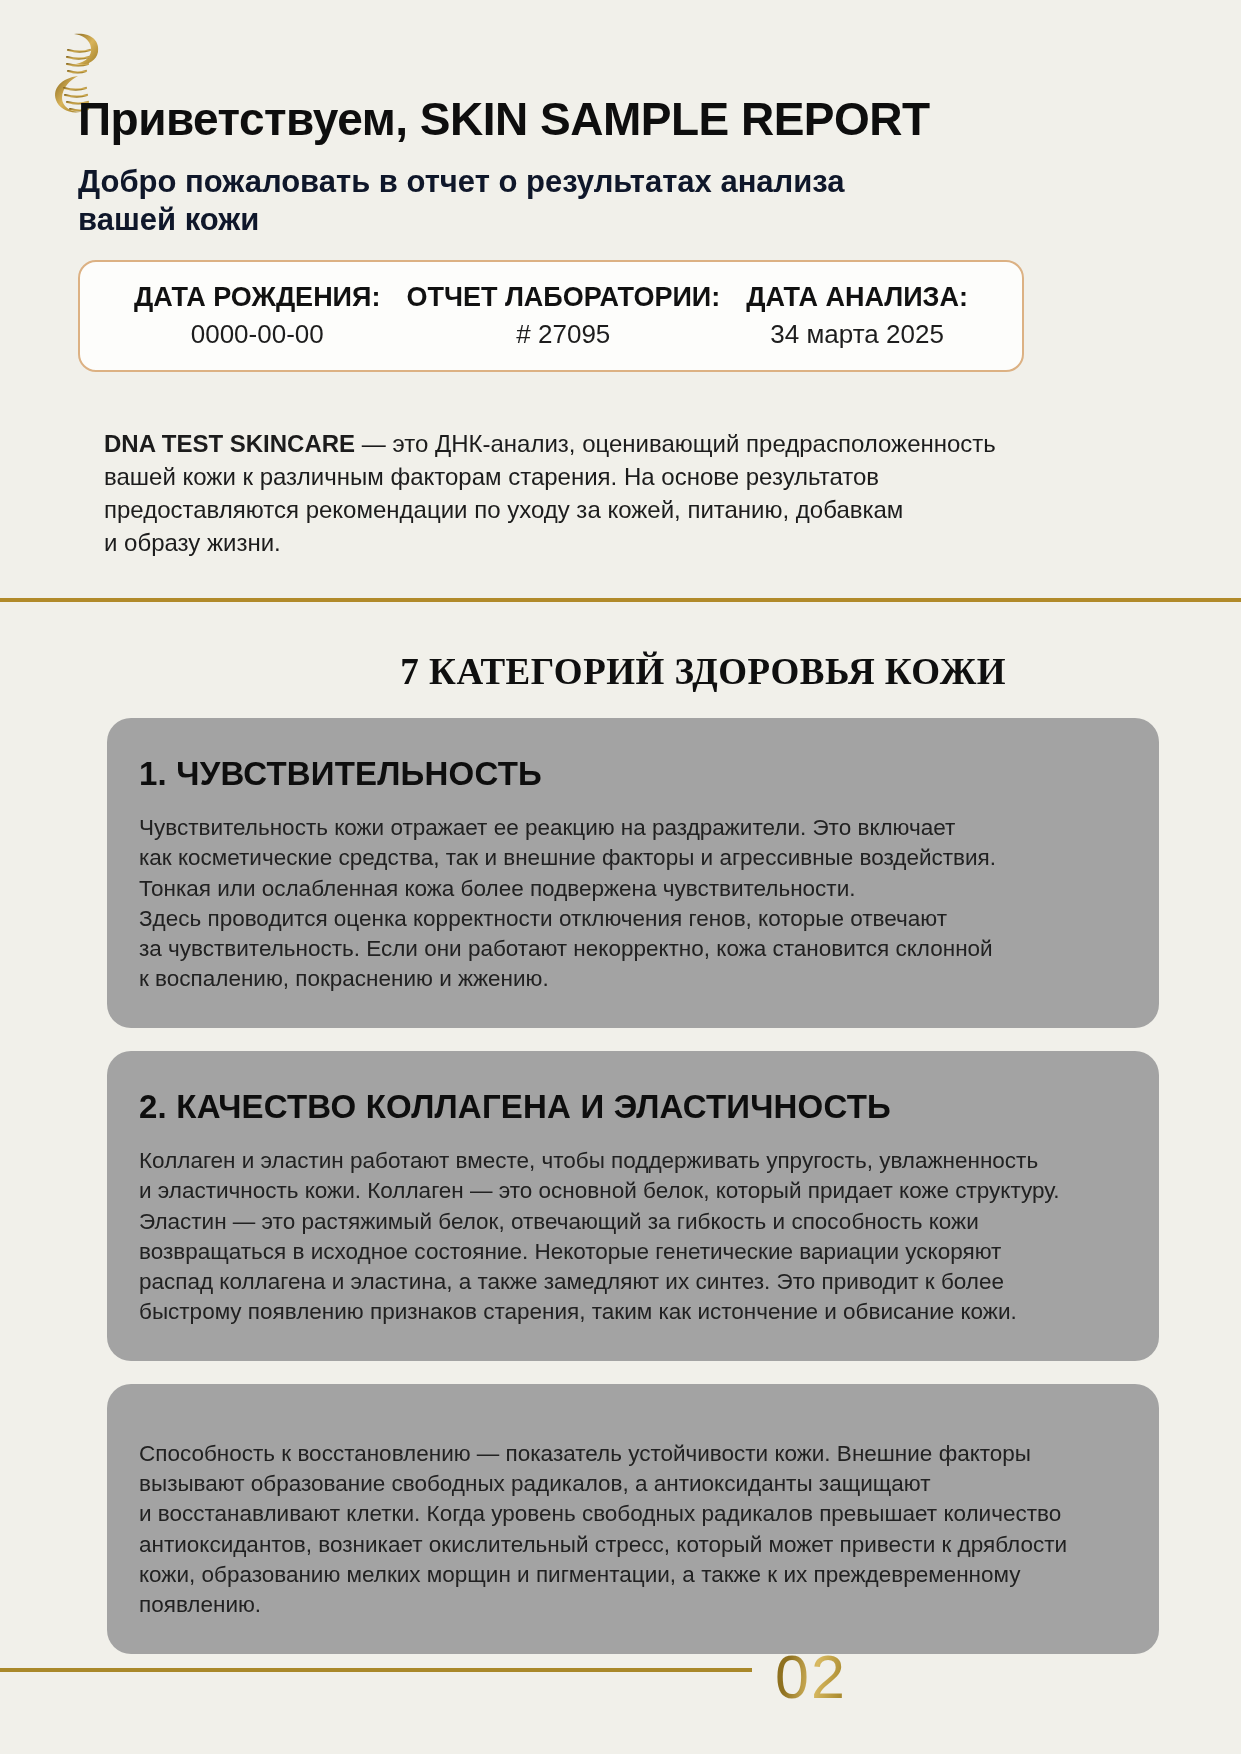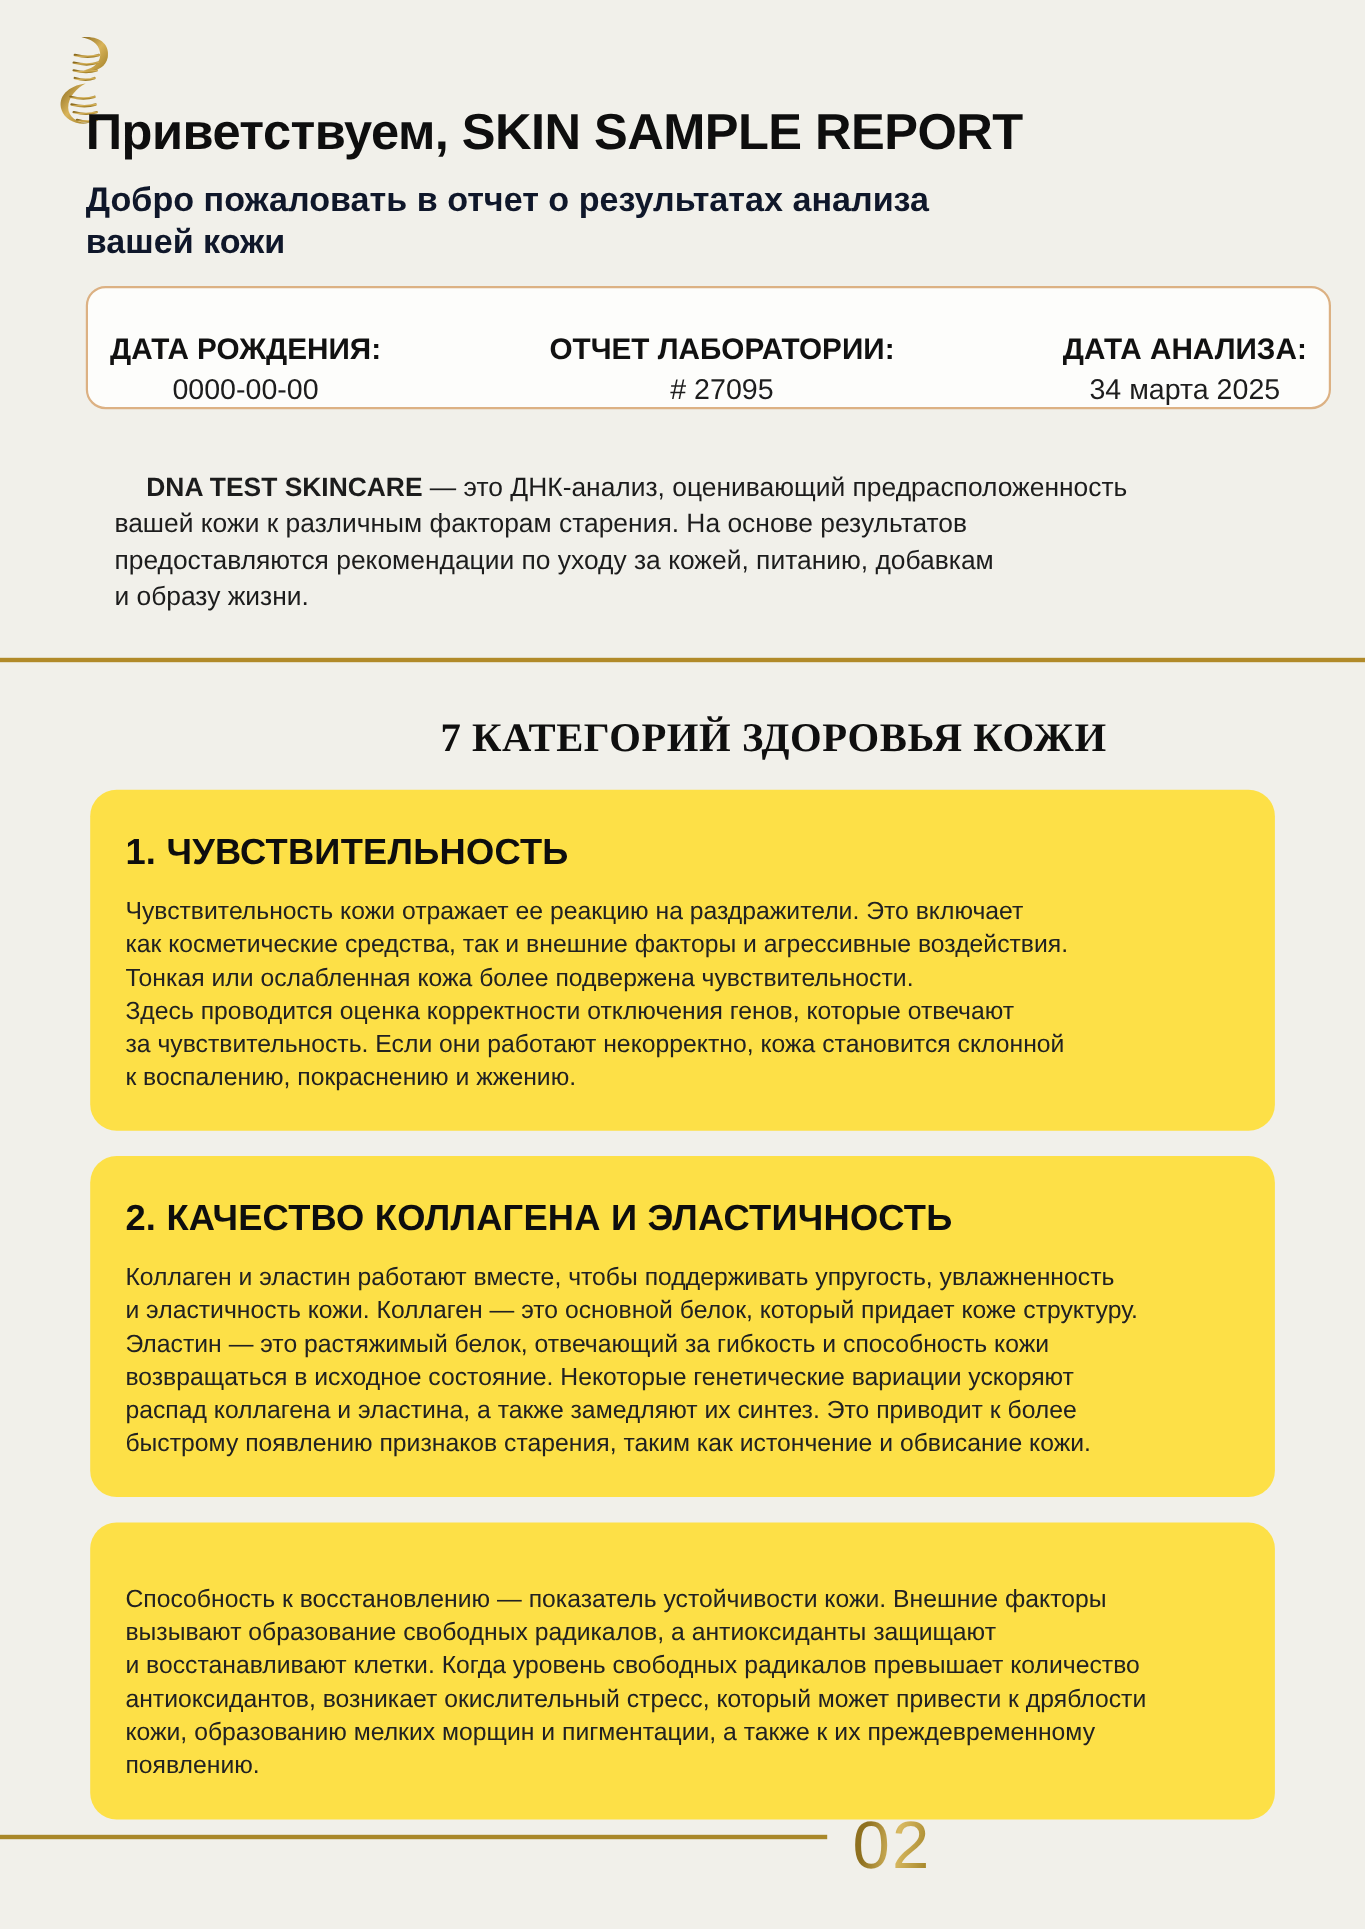--- a/index.html
+++ b/index.html
@@ -45,29 +45,29 @@
     line-height: 1.23;
     color: #0f172a;
     white-space: pre-line;
   }
 
   
   .info-box {
     position: absolute;
     left: 78px;
     top: 260px;
-    width: 1132px;
+    width: 946px;
     height: 112px;
     background: #fdfdfb;
     border: 2px solid #dcb183;
     border-radius: 18px;
     display: flex;
-    align-items: flex-end;
+    align-items: center;
     justify-content: space-between;
-    padding: 0 20px;
+    padding: 0 54px;
   }
   .info-field { text-align: center; }
   .info-label {
     font-size: 27px;
     font-weight: 800;
     color: #111;
     letter-spacing: 0;
   }
   .info-value {
     margin-top: 6px;
@@ -80,21 +80,21 @@
   .intro {
     position: absolute;
     left: 104px;
     top: 428px;
     width: 960px;
     font-size: 24px;
     line-height: 1.37;
     color: #1c1c1c;
     white-space: pre-line;
   }
-  .intro .lead { font-weight: 800; white-space: normal; margin-left: 29px; }
+  .intro .lead { font-weight: 800; white-space: normal; }
 
   
   .divider {
     position: absolute;
     left: 0;
     top: 598px;
     width: 1241px;
     height: 4px;
     background: #b18a29;
   }
@@ -116,23 +116,24 @@
   .cards {
     position: absolute;
     left: 82px;
     top: 718px;
     width: 1077px;
     display: flex;
     flex-direction: column;
     gap: 23px;
   }
   .card {
-    background: #fde047;
+    background: #a3a3a3;
     border-radius: 24px;
     padding: 36px 32px 34px 32px;
+    margin-left: 25px;
   }
   .card-title {
     font-size: 33px;
     font-weight: 800;
     color: #0e0e0e;
     line-height: 1.22;
     white-space: pre-line;
     letter-spacing: 0.2px;
   }
   .card-body {

